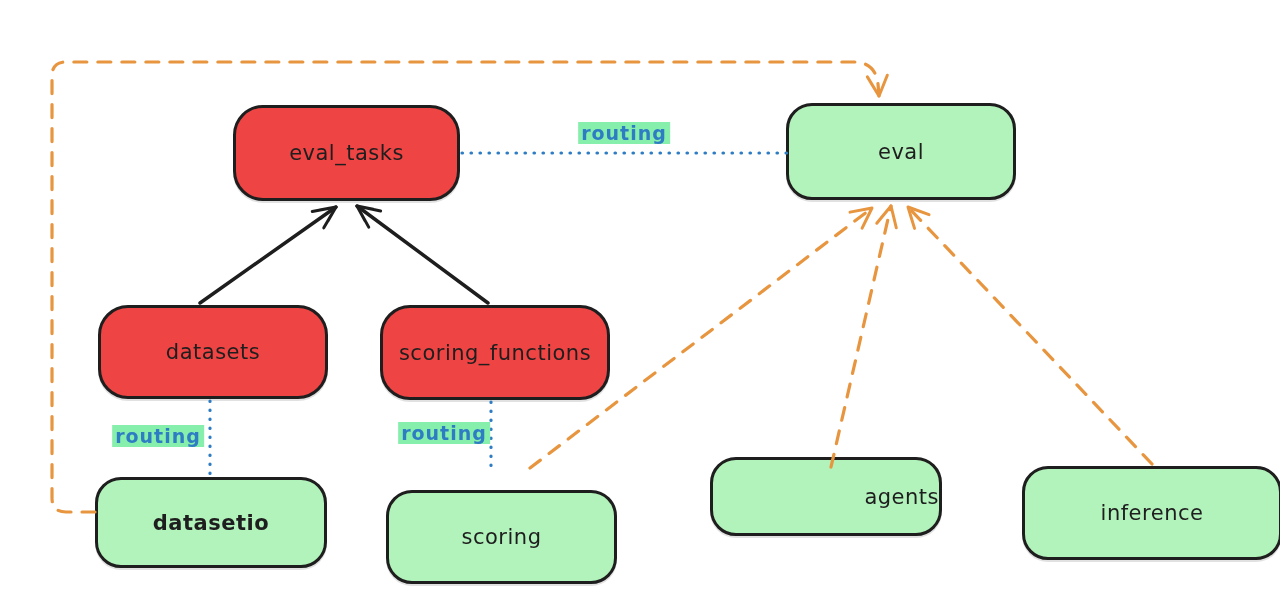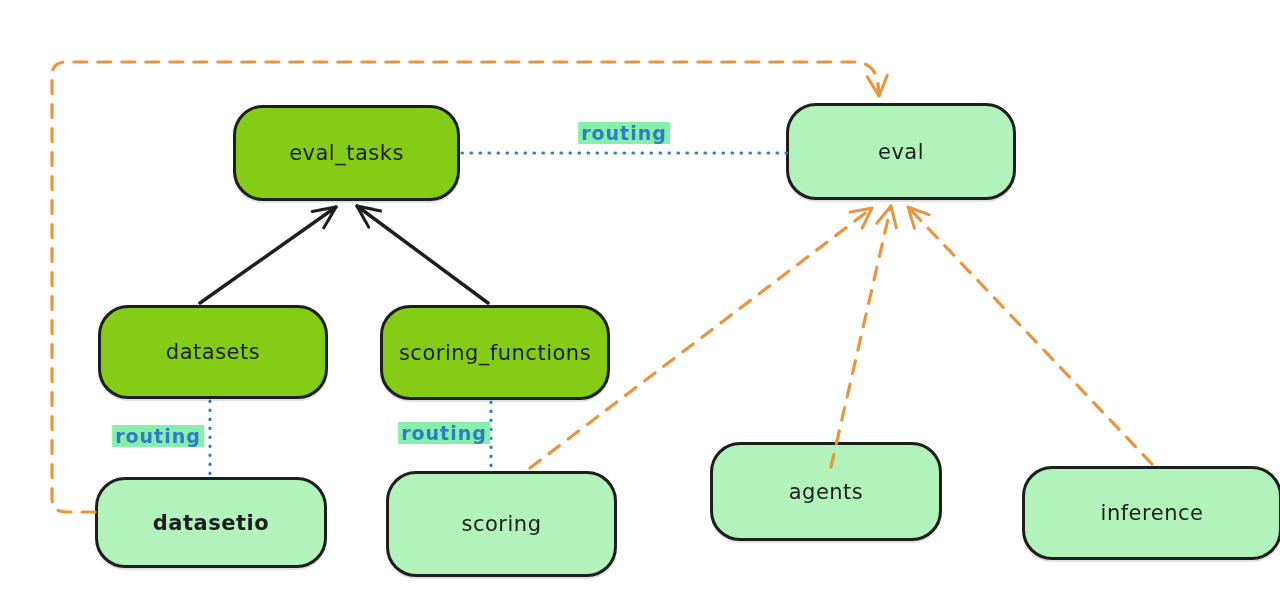--- a/index.html
+++ b/index.html
@@ -14,40 +14,40 @@
   .node{
     position:absolute;
     border:3px solid #1e1e1e;
     border-radius:30px;
     display:flex;align-items:center;justify-content:center;
     font-size:21px;color:#1e1e1e;
     letter-spacing:0.5px;
     box-shadow:0 2px 0 rgba(90,90,90,0.18);
     box-sizing:border-box;
   }
-  .node.blue{background:#84cc16;}
-  .node.green{background:#b2f2bb;}
+  .node.blue{background:#ef4444;}
+  .node.green{background:#b2f2bb;border-radius:26px;}
   .edge-label{
     position:absolute;
     transform:translate(-50%,-50%);
     color:#2e7cc3;
     font-size:19px;font-weight:bold;
     letter-spacing:1px;
     background:#86efac;
     padding:0 3px;
     white-space:nowrap;
   }
   
   #n-eval-tasks       {left:233px; top:105px; width:227px; height:96px;}
   #n-eval             {left:786px; top:103px; width:230px; height:97px;}
   #n-datasets         {left:98px;  top:305px; width:230px; height:94px;}
   #n-scoring-functions{left:380px; top:305px; width:230px; height:95px;}
   #n-datasetio        {left:95px;  top:477px; width:232px; height:91px;font-weight:bold;}
-  #n-scoring          {left:386px; top:471px; width:231px; height:106px;}
-  #n-agents           {left:710px; top:442px; width:232px; height:99px;}
+  #n-scoring          {left:386px; top:490px; width:231px; height:94px;}
+  #n-agents           {left:710px; top:457px; width:232px; height:79px;justify-content:flex-end;}
   #n-inference        {left:1022px;top:466px; width:260px; height:94px;}
   #lbl-routing-1{left:624px;top:133px;}
   #lbl-routing-2{left:158px;top:436px;}
   #lbl-routing-3{left:444px;top:433px;}
 </style>
 </head>
 <body>
 
 <div class="canvas">
 

